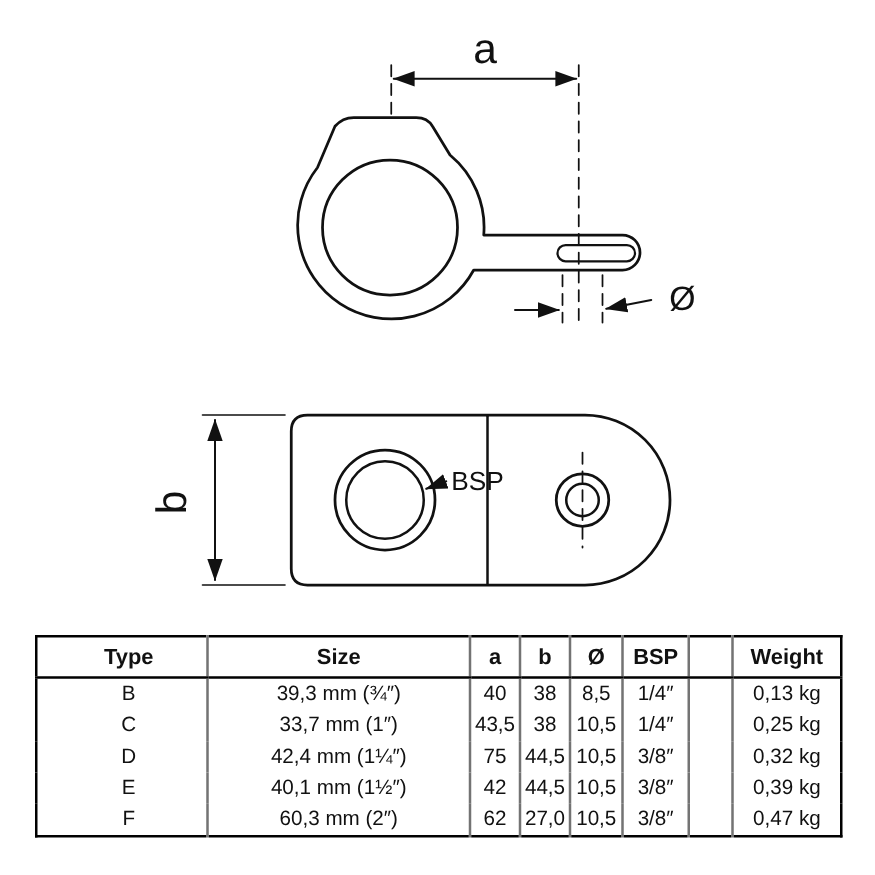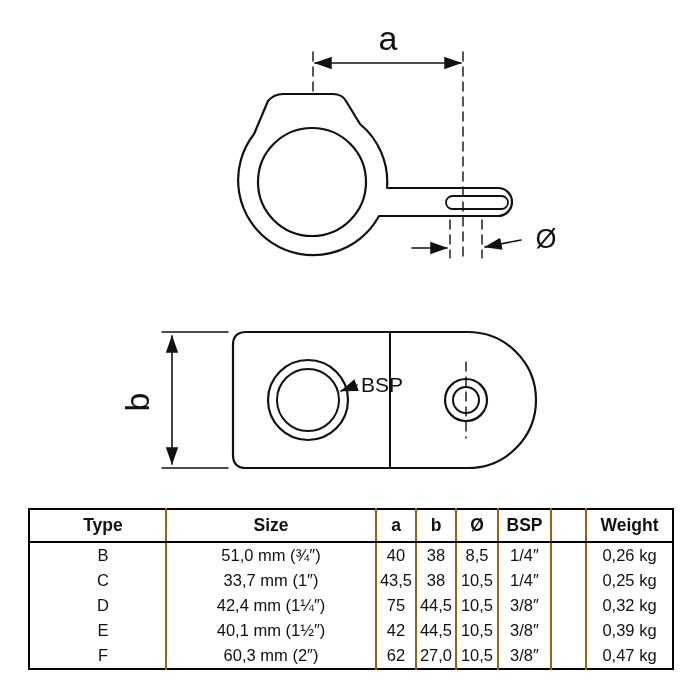--- a/index.html
+++ b/index.html
@@ -5,21 +5,21 @@
   html,body{margin:0;padding:0;background:#fff;}
   body{font-family:"Liberation Sans", sans-serif;color:#111;}
   .page{position:relative;width:700px;height:700px;background:#fff;overflow:hidden;}
   .drawing{position:absolute;left:0;top:0;}
   svg text{fill:#111;}
   .dim-label{font-size:34px;}
   .dia-label{font-size:27px;}
   .bsp-label{font-size:21px;}
   .table-wrap{position:absolute;left:28px;top:508px;width:644px;}
   table{border-collapse:collapse;table-layout:fixed;width:644px;border:2px solid #000;}
-  th,td{border-left:2px solid #a16207;padding:0 2px;text-align:center;white-space:nowrap;overflow:hidden;}
+  th,td{border-left:2px solid #737373;padding:0 2px;text-align:center;white-space:nowrap;overflow:hidden;}
   th:first-child,td:first-child{border-left:none;padding-left:13px;}
   thead th{border-bottom:2px solid #000;height:31px;font-size:17.5px;font-weight:bold;}
   tbody td{height:25px;font-size:16.5px;font-weight:normal;}
 </style>
 </head>
 <body>
 
 <div class="page">
 
   <svg class="drawing" width="700" height="500" viewBox="0 0 700 500" fill="none" stroke="#111" stroke-width="2.2" stroke-linecap="round" stroke-linejoin="round">
@@ -107,27 +107,27 @@
           <th>b</th>
           <th>Ø</th>
           <th>BSP</th>
           <th></th>
           <th>Weight</th>
         </tr>
       </thead>
       <tbody>
         <tr>
           <td>B</td>
-          <td>51,0 mm (¾″)</td>
+          <td>39,3 mm (¾″)</td>
           <td>40</td>
           <td>38</td>
           <td>8,5</td>
           <td>1/4″</td>
           <td></td>
-          <td>0,26 kg</td>
+          <td>0,13 kg</td>
         </tr>
         <tr>
           <td>C</td>
           <td>33,7 mm (1″)</td>
           <td>43,5</td>
           <td>38</td>
           <td>10,5</td>
           <td>1/4″</td>
           <td></td>
           <td>0,25 kg</td>

